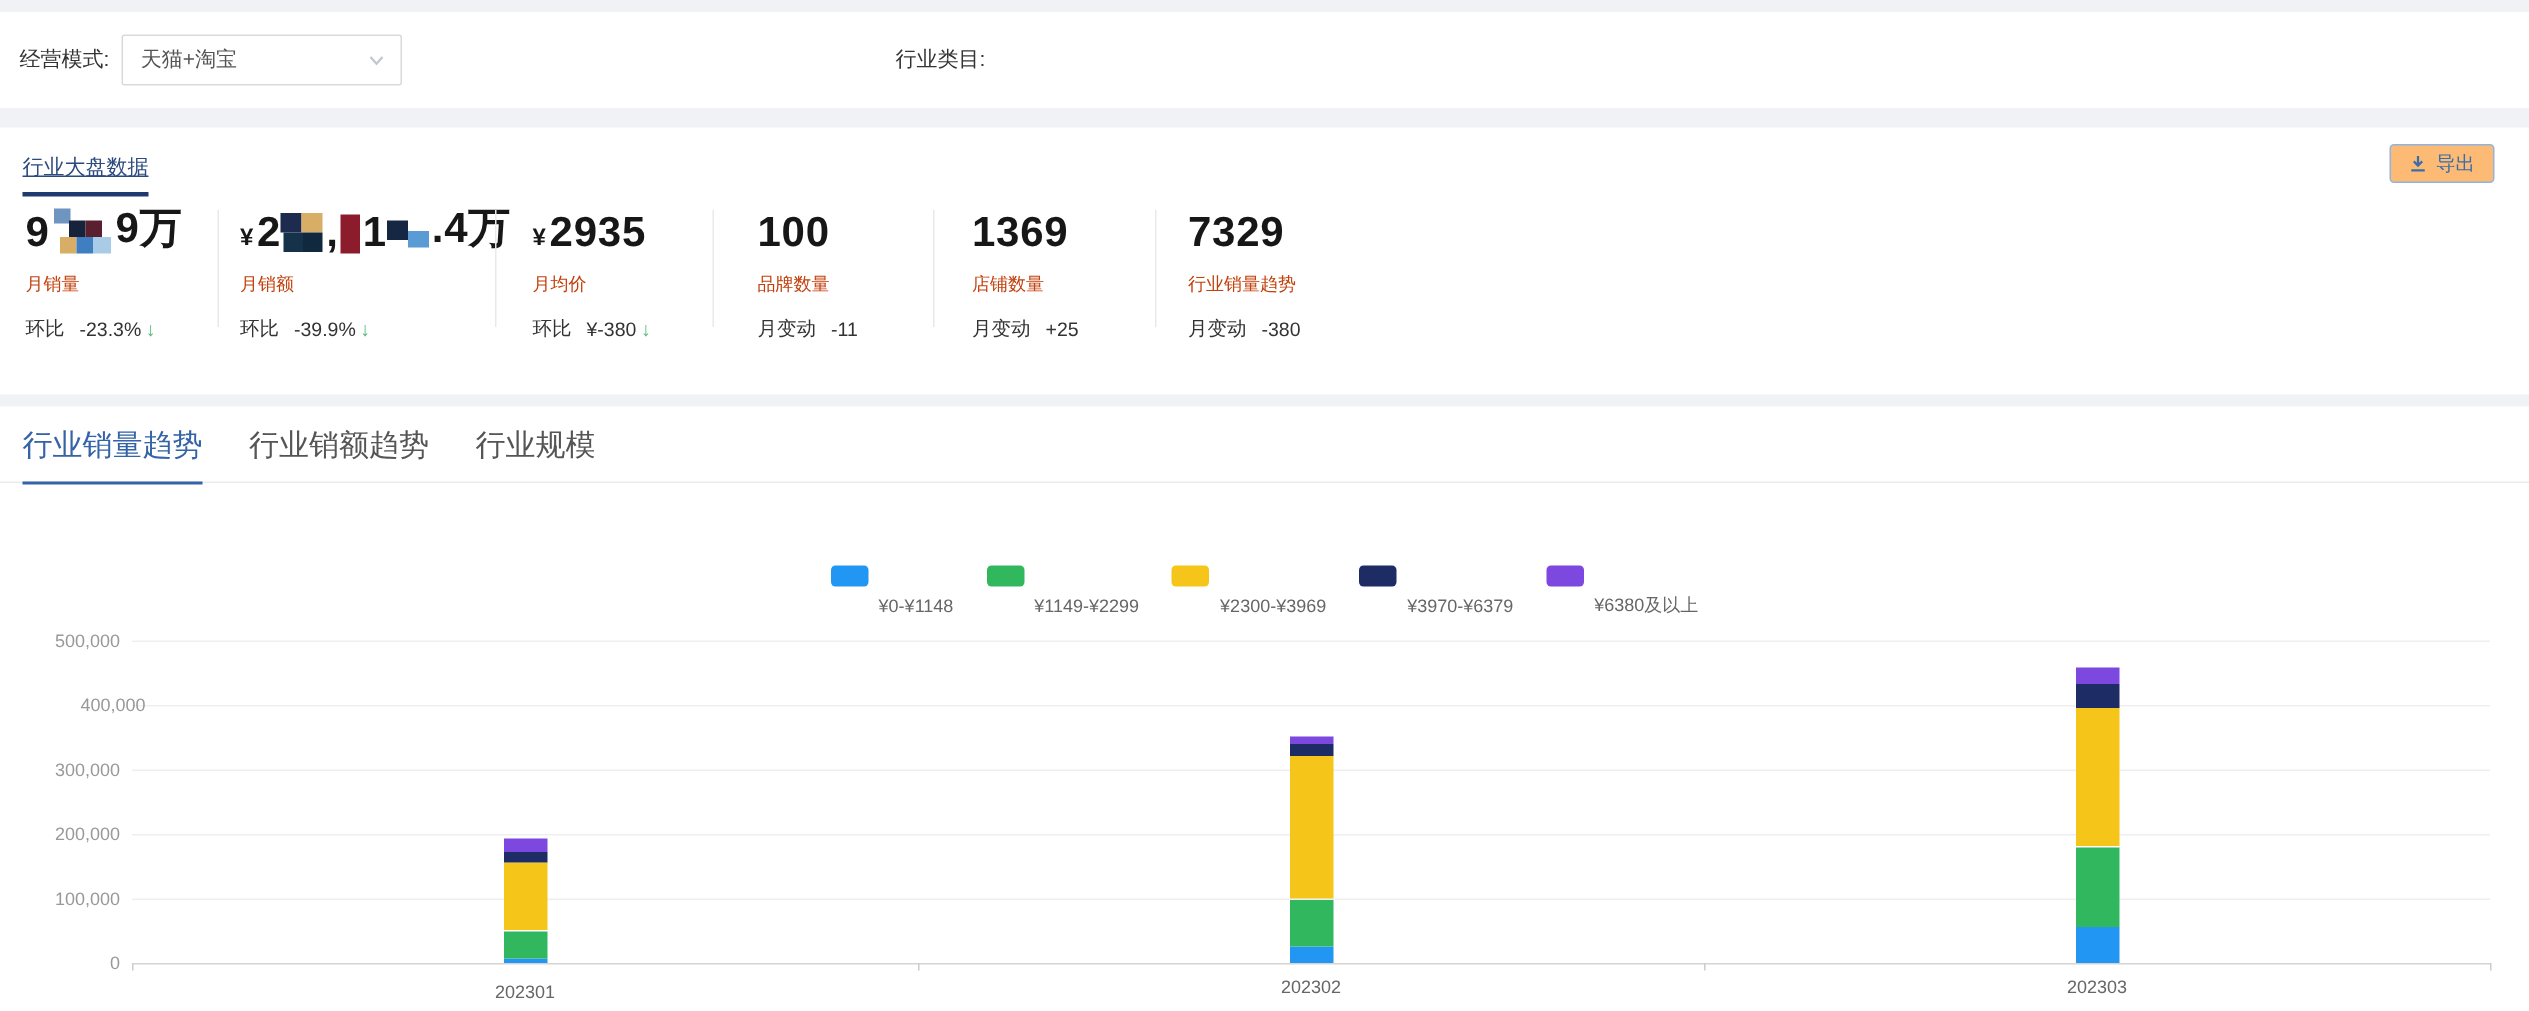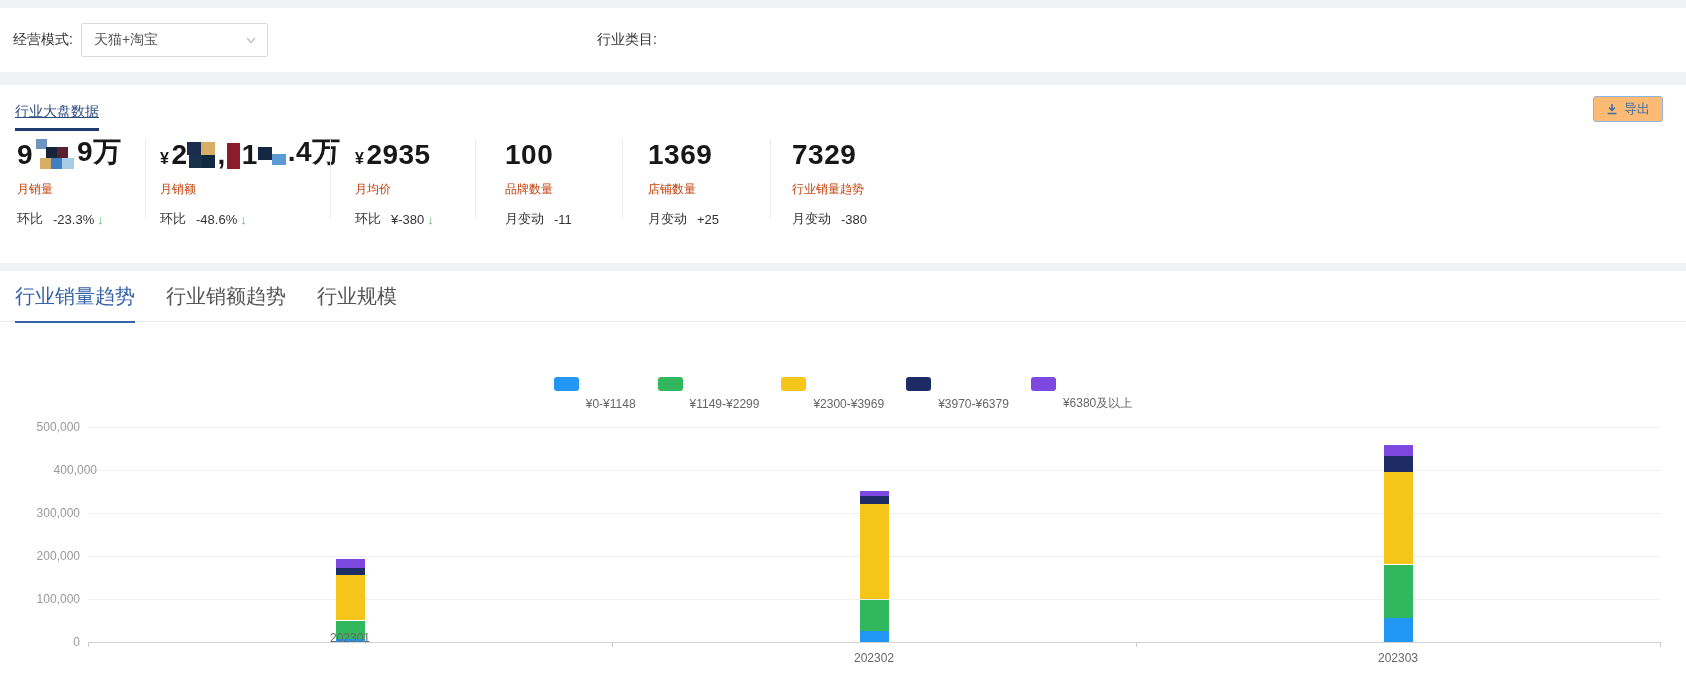--- a/index.html
+++ b/index.html
@@ -140,21 +140,21 @@
           <span>1</span>
           <span class="mosaic" style="width: 30px; height: 32px;">
             <i style="left: 0px; top: 8px; width: 14px; height: 13px; background: rgb(21, 39, 67);"></i>
             <i style="left: 14px; top: 15px; width: 14px; height: 11px; background: rgb(91, 155, 213);"></i>
           </span>
           <span>.4万</span>
         </div>
         <div class="stat-label">月销额</div>
         <div class="stat-change">
           <span>环比</span>
-          <span class="ch-val">-48.6%</span>
+          <span class="ch-val">-39.9%</span>
           <span class="arrow-down">↓</span>
         </div>
       </div>
       <div class="stat-col" style="left: 355px;">
         <div class="stat-value">
           <span class="yen">¥</span>
           <span>2935</span>
         </div>
         <div class="stat-label">月均价</div>
         <div class="stat-change">
@@ -250,21 +250,21 @@
       <div class="ytick" style="left: 0px; width: 80px; top: 149px;">500,000</div>
       <div class="btick" style="left: 88px; top: 371px;"></div>
       <div class="btick" style="left: 612px; top: 371px;"></div>
       <div class="btick" style="left: 1136px; top: 371px;"></div>
       <div class="btick" style="left: 1660px; top: 371px;"></div>
       <div class="bar-seg" style="left: 336px; width: 29px; top: 368px; height: 3px; background: rgb(33, 150, 243);"></div>
       <div class="bar-seg" style="left: 336px; width: 29px; top: 350px; height: 18px; background: rgb(49, 184, 94);"></div>
       <div class="bar-seg" style="left: 336px; width: 29px; top: 304px; height: 45px; background: rgb(245, 197, 26);"></div>
       <div class="bar-seg" style="left: 336px; width: 29px; top: 297px; height: 7px; background: rgb(30, 44, 102);"></div>
       <div class="bar-seg" style="left: 336px; width: 29px; top: 288px; height: 9px; background: rgb(124, 72, 224);"></div>
-      <div class="xtick" style="left: 310px; width: 80px; top: 360px;">202301</div>
+      <div class="xtick" style="left: 310px; width: 80px; top: 383px;">202301</div>
       <div class="bar-seg" style="left: 860px; width: 29px; top: 360px; height: 11px; background: rgb(33, 150, 243);"></div>
       <div class="bar-seg" style="left: 860px; width: 29px; top: 329px; height: 31px; background: rgb(49, 184, 94);"></div>
       <div class="bar-seg" style="left: 860px; width: 29px; top: 233px; height: 95px; background: rgb(245, 197, 26);"></div>
       <div class="bar-seg" style="left: 860px; width: 29px; top: 225px; height: 8px; background: rgb(30, 44, 102);"></div>
       <div class="bar-seg" style="left: 860px; width: 29px; top: 220px; height: 5px; background: rgb(124, 72, 224);"></div>
       <div class="xtick" style="left: 834px; width: 80px; top: 380px;">202302</div>
       <div class="bar-seg" style="left: 1384px; width: 29px; top: 347px; height: 24px; background: rgb(33, 150, 243);"></div>
       <div class="bar-seg" style="left: 1384px; width: 29px; top: 294px; height: 53px; background: rgb(49, 184, 94);"></div>
       <div class="bar-seg" style="left: 1384px; width: 29px; top: 201px; height: 92px; background: rgb(245, 197, 26);"></div>
       <div class="bar-seg" style="left: 1384px; width: 29px; top: 185px; height: 16px; background: rgb(30, 44, 102);"></div>

